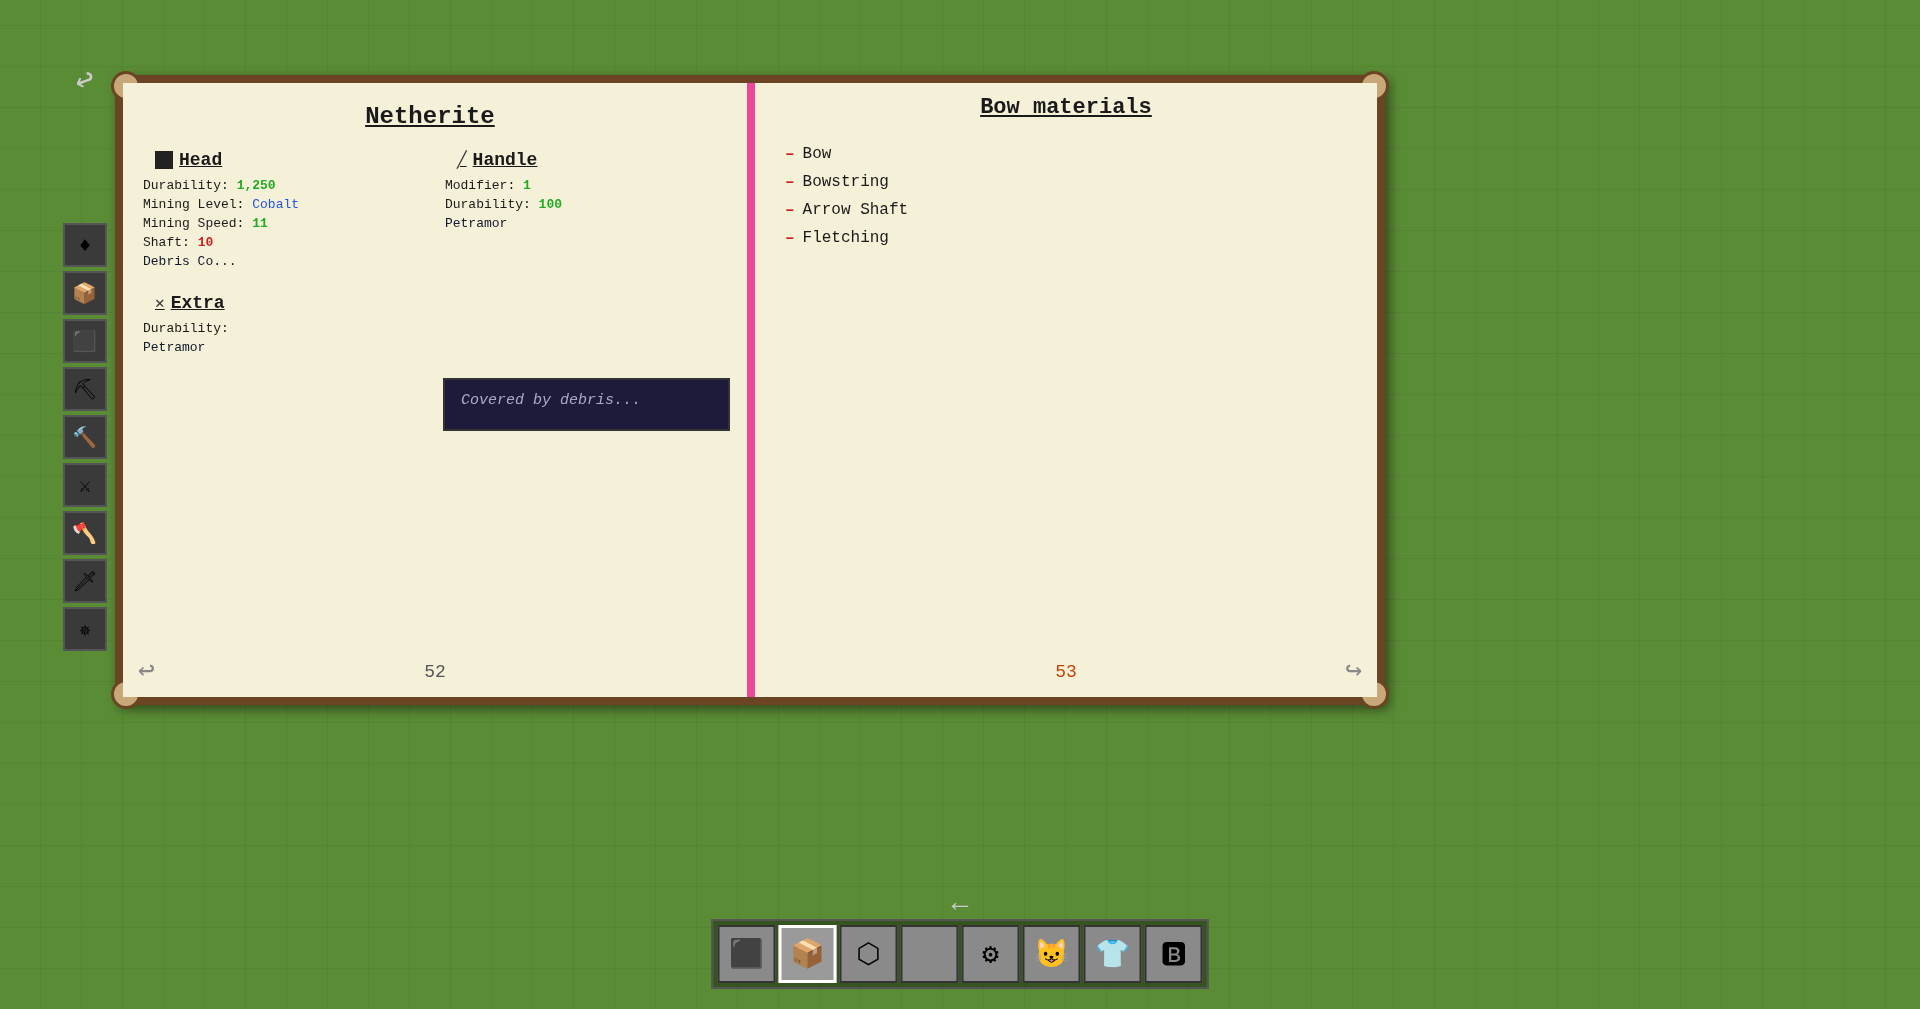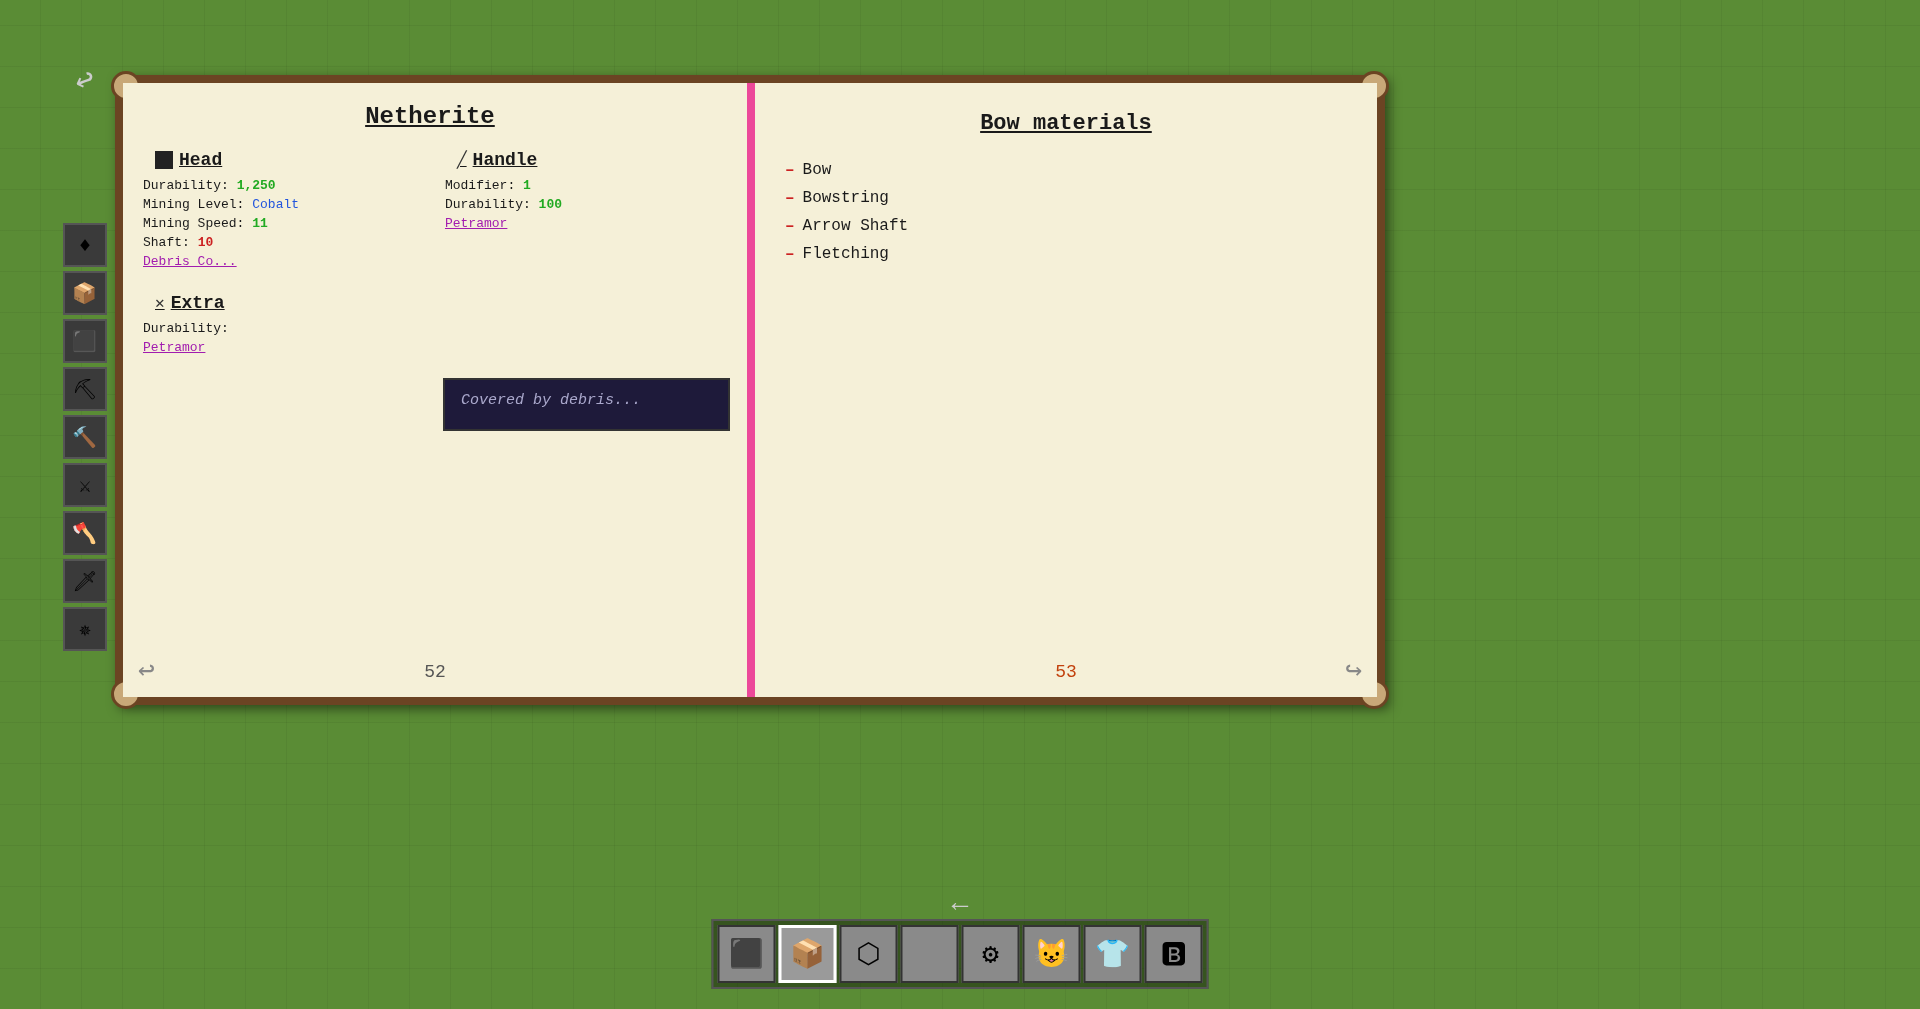--- a/index.html
+++ b/index.html
@@ -52,21 +52,21 @@
     .book-left {
       width: 640px;
       border-right: 8px solid #ec4899;
       padding: 20px 30px 20px 20px;
       position: relative;
       background: #f5f0d8;
     }
 
     .book-right {
       width: 630px;
-      padding: 28px 30px;
+      padding: 12px 30px;
       position: relative;
       background: #f5f0d8;
     }
 
     
     .sidebar {
       position: absolute;
       left: -60px;
       top: 140px;
       display: flex;
@@ -154,22 +154,21 @@
     .stat-red {
       color: #cc2222;
       font-weight: bold;
     }
 
     .stat-blue {
       color: #2255dd;
     }
 
     .underlined-text {
-      text-decoration: underline;
-      color: #a21caf;
+      color: #0f172a;
     }
 
     
     .extra-section {
       margin-top: 15px;
     }
 
     .x-icon {
       color: #333;
       font-size: 16px;

